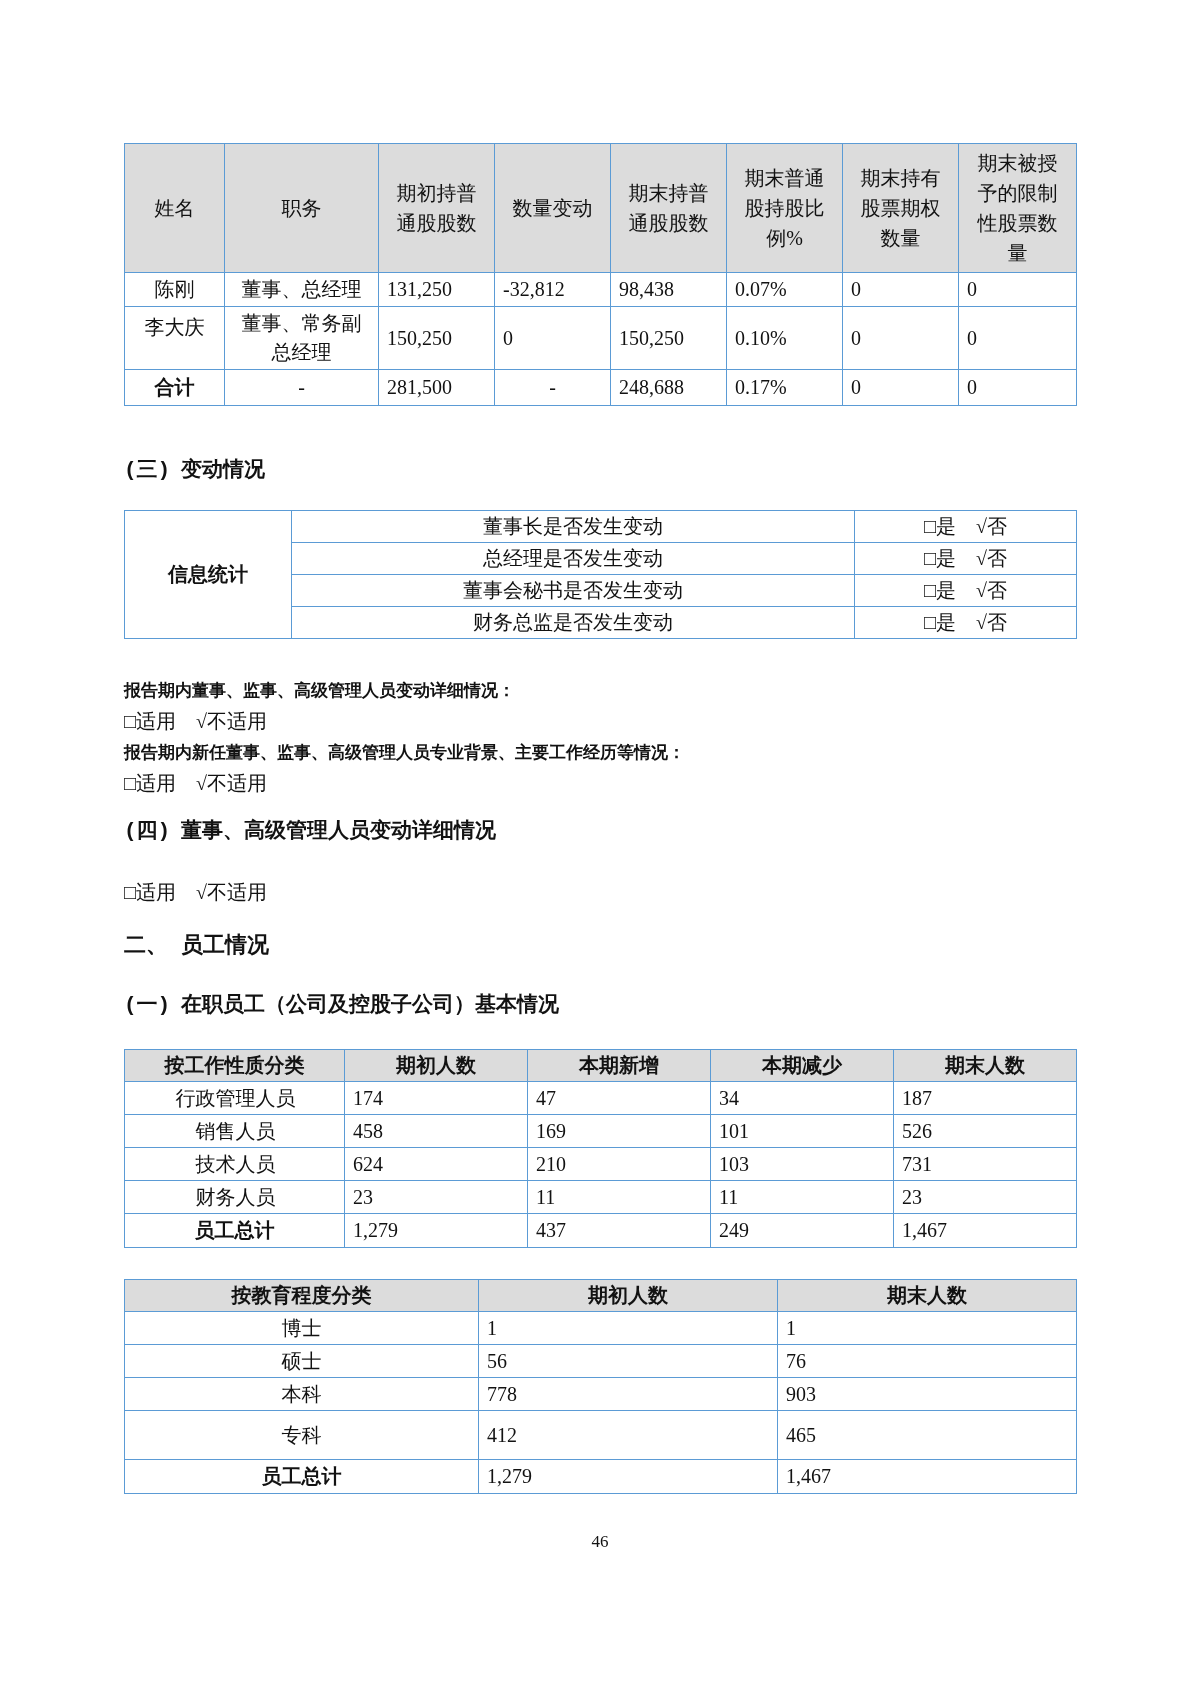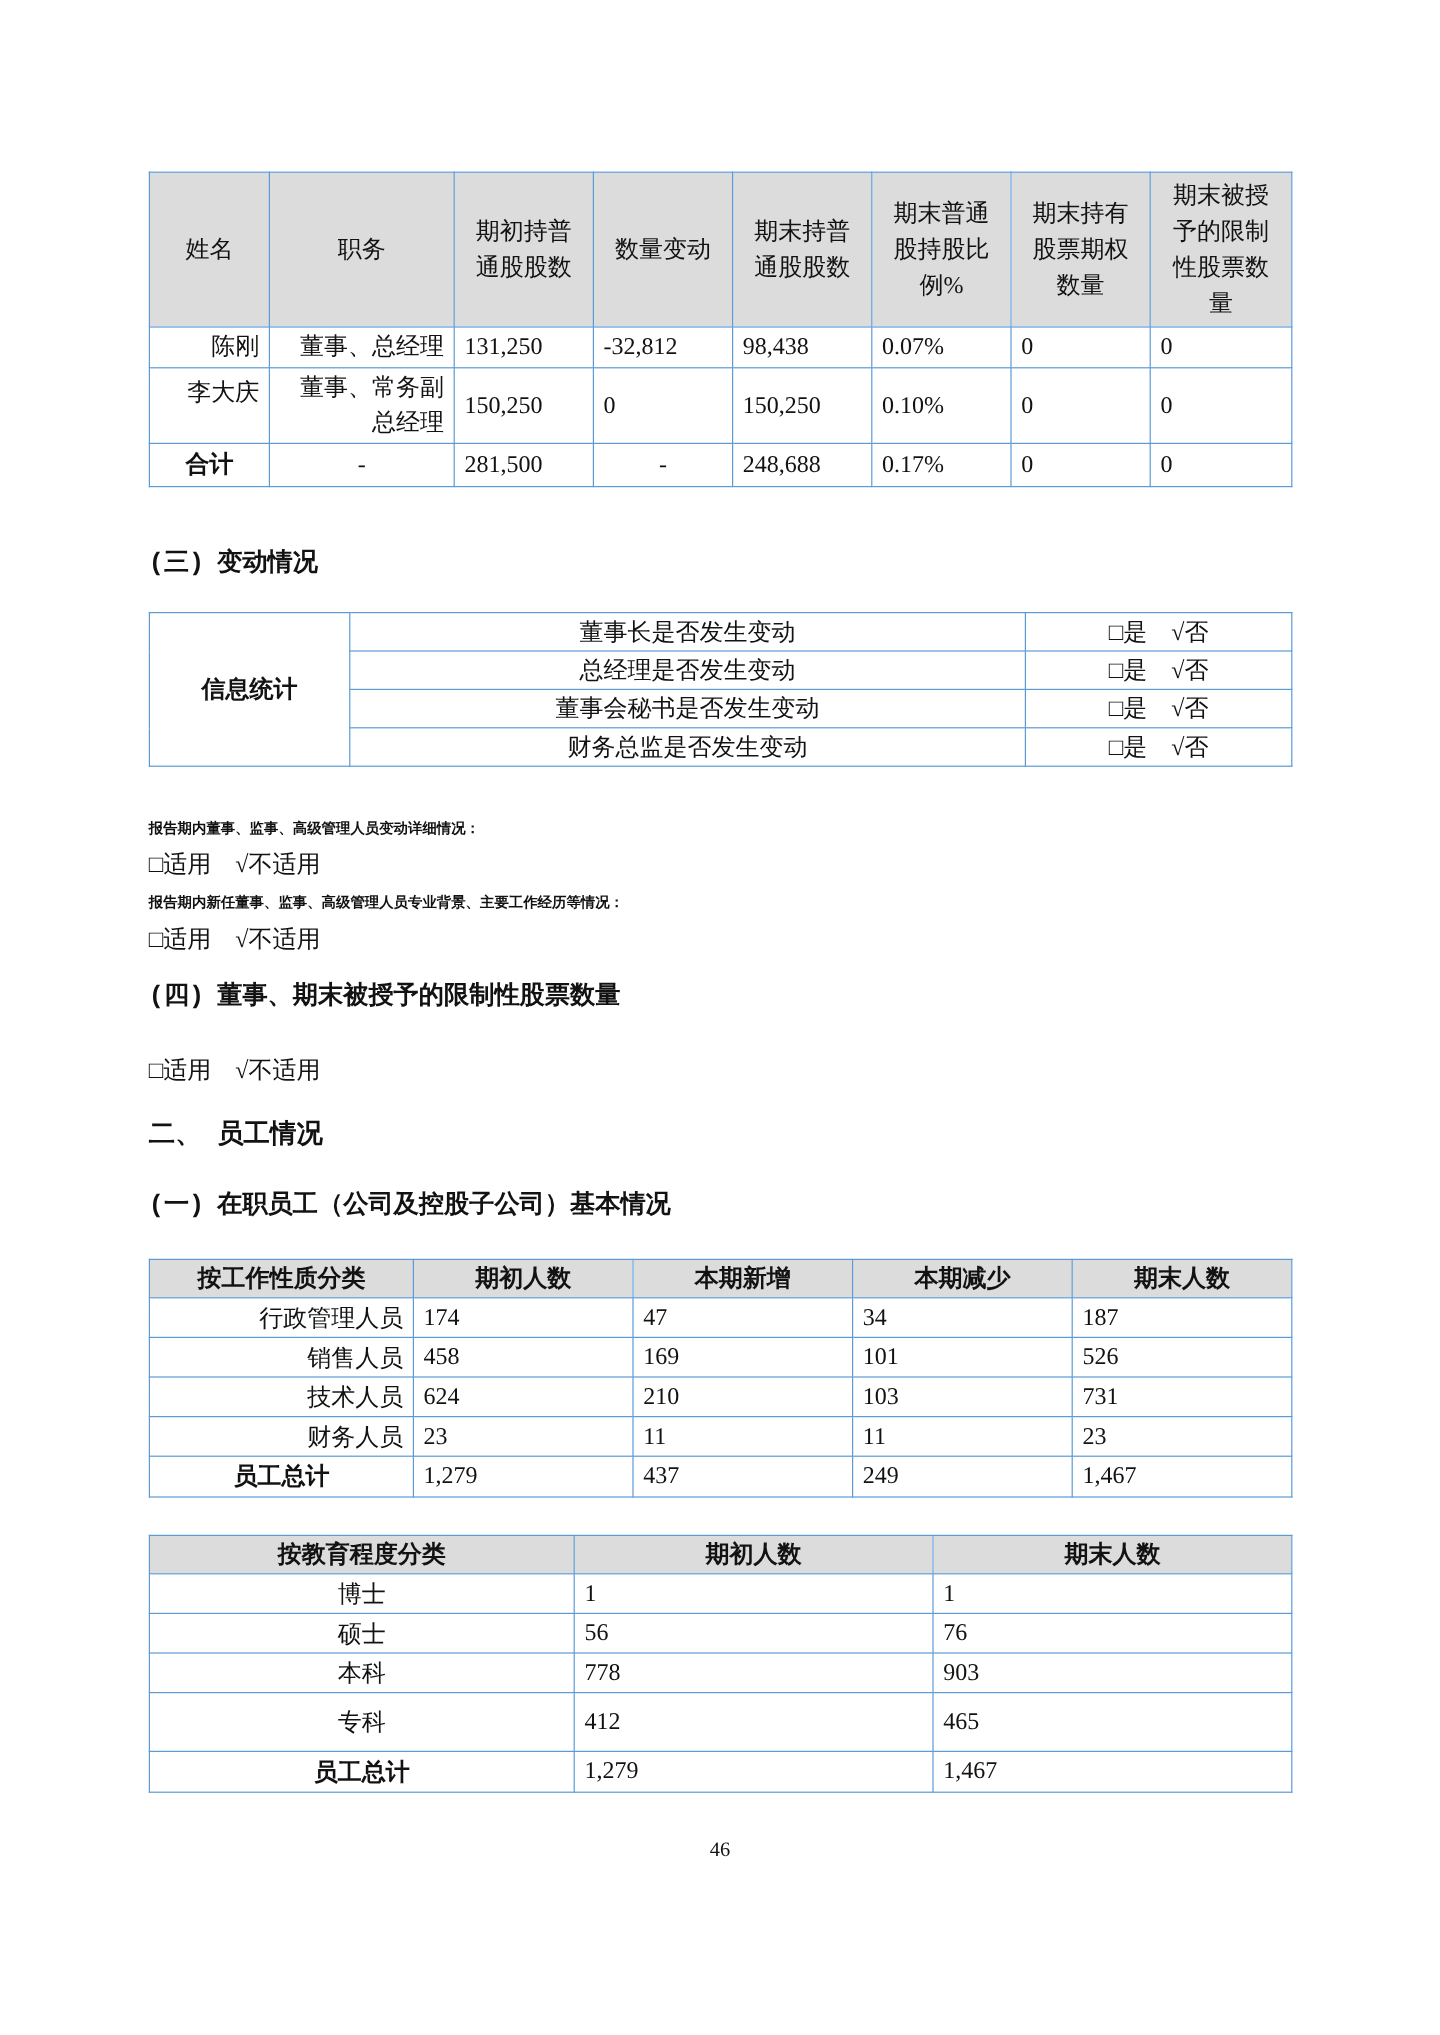--- a/index.html
+++ b/index.html
@@ -19,40 +19,40 @@
   .ht{font-family:"Liberation Sans","DejaVu Sans",sans-serif;font-weight:bold;}
 
   
   .t1 th{
     background:#dcdcdc;font-weight:normal;font-size:20px;line-height:30px;
     padding:4px 13px;text-align:center;vertical-align:middle;word-break:break-all;
   }
   .t1 td{font-size:20px;padding:2px 8px;vertical-align:middle;line-height:29px;word-break:break-all;}
   .num{text-align:left;padding-right:14px !important;}
   .ctr{text-align:center;}
-  .lft{text-align:right;margin-top:38px;}
+  .lft{text-align:center;margin-top:38px;}
 
   
   .t2 td{font-size:20px;vertical-align:middle;padding:0 8px;}
   .t2 .label-cell{text-align:center;font-size:20px;}
   .t2 .q{text-align:center;}
   .t2 .a{text-align:center;}
 
   
   .t3 th,.t4 th{
     background:#dcdcdc;font-size:20px;text-align:center;vertical-align:middle;padding:2px 6px;
     font-family:"Liberation Sans","DejaVu Sans",sans-serif;font-weight:bold;
   }
   .t3 td,.t4 td{font-size:20px;vertical-align:middle;padding:2px 8px;}
   .cat{padding-left:10px !important;}
 
   .heading{font-family:Liberation Mono, monospace;font-weight:bold;font-size:21px;line-height:30px;}
   .h-num{display:inline-block;min-width:57px;}
   .h2{font-size:22px;line-height:33px;}
-  .note-title{font-family:"Liberation Sans","DejaVu Sans",sans-serif;font-weight:bold;font-size:12px;line-height:31px;}
+  .note-title{font-family:"Liberation Sans","DejaVu Sans",sans-serif;font-weight:bold;font-size:17px;line-height:31px;}
   .applic{font-size:20px;line-height:31px;font-weight:normal;}
   .page-num{text-align:center;font-size:17px;margin-top:38px;}
 
   .mt-h3{margin-top:50px;}
   .mt-info{margin-top:24px;}
   .mt-notes{margin-top:36px;}
   .mt-h4{margin-top:18px;}
   .mt-applic{margin-top:30px;}
   .mt-h2{margin-top:22px;}
   .mt-h21{margin-top:28px;}
@@ -151,21 +151,21 @@
     </table>
 
   <div class="mt-notes">
     <div class="note-title">报告期内董事、监事、高级管理人员变动详细情况：</div>
     <div class="applic">□适用　√不适用</div>
     <div class="note-title">报告期内新任董事、监事、高级管理人员专业背景、主要工作经历等情况：</div>
     <div class="applic">□适用　√不适用</div>
   </div>
 
   <div class="heading mt-h4">
-    <span class="h-num">(四)</span><span>董事、期末被授予的限制性股票数量</span>
+    <span class="h-num">(四)</span><span>董事、高级管理人员变动详细情况</span>
   </div>
   <div class="applic mt-applic">□适用　√不适用</div>
 
   <div class="heading h2 mt-h2">
     <span class="h-num">二、</span><span>员工情况</span>
   </div>
 
   <div class="heading mt-h21">
     <span class="h-num">(一)</span><span>在职员工（公司及控股子公司）基本情况</span>
   </div>

